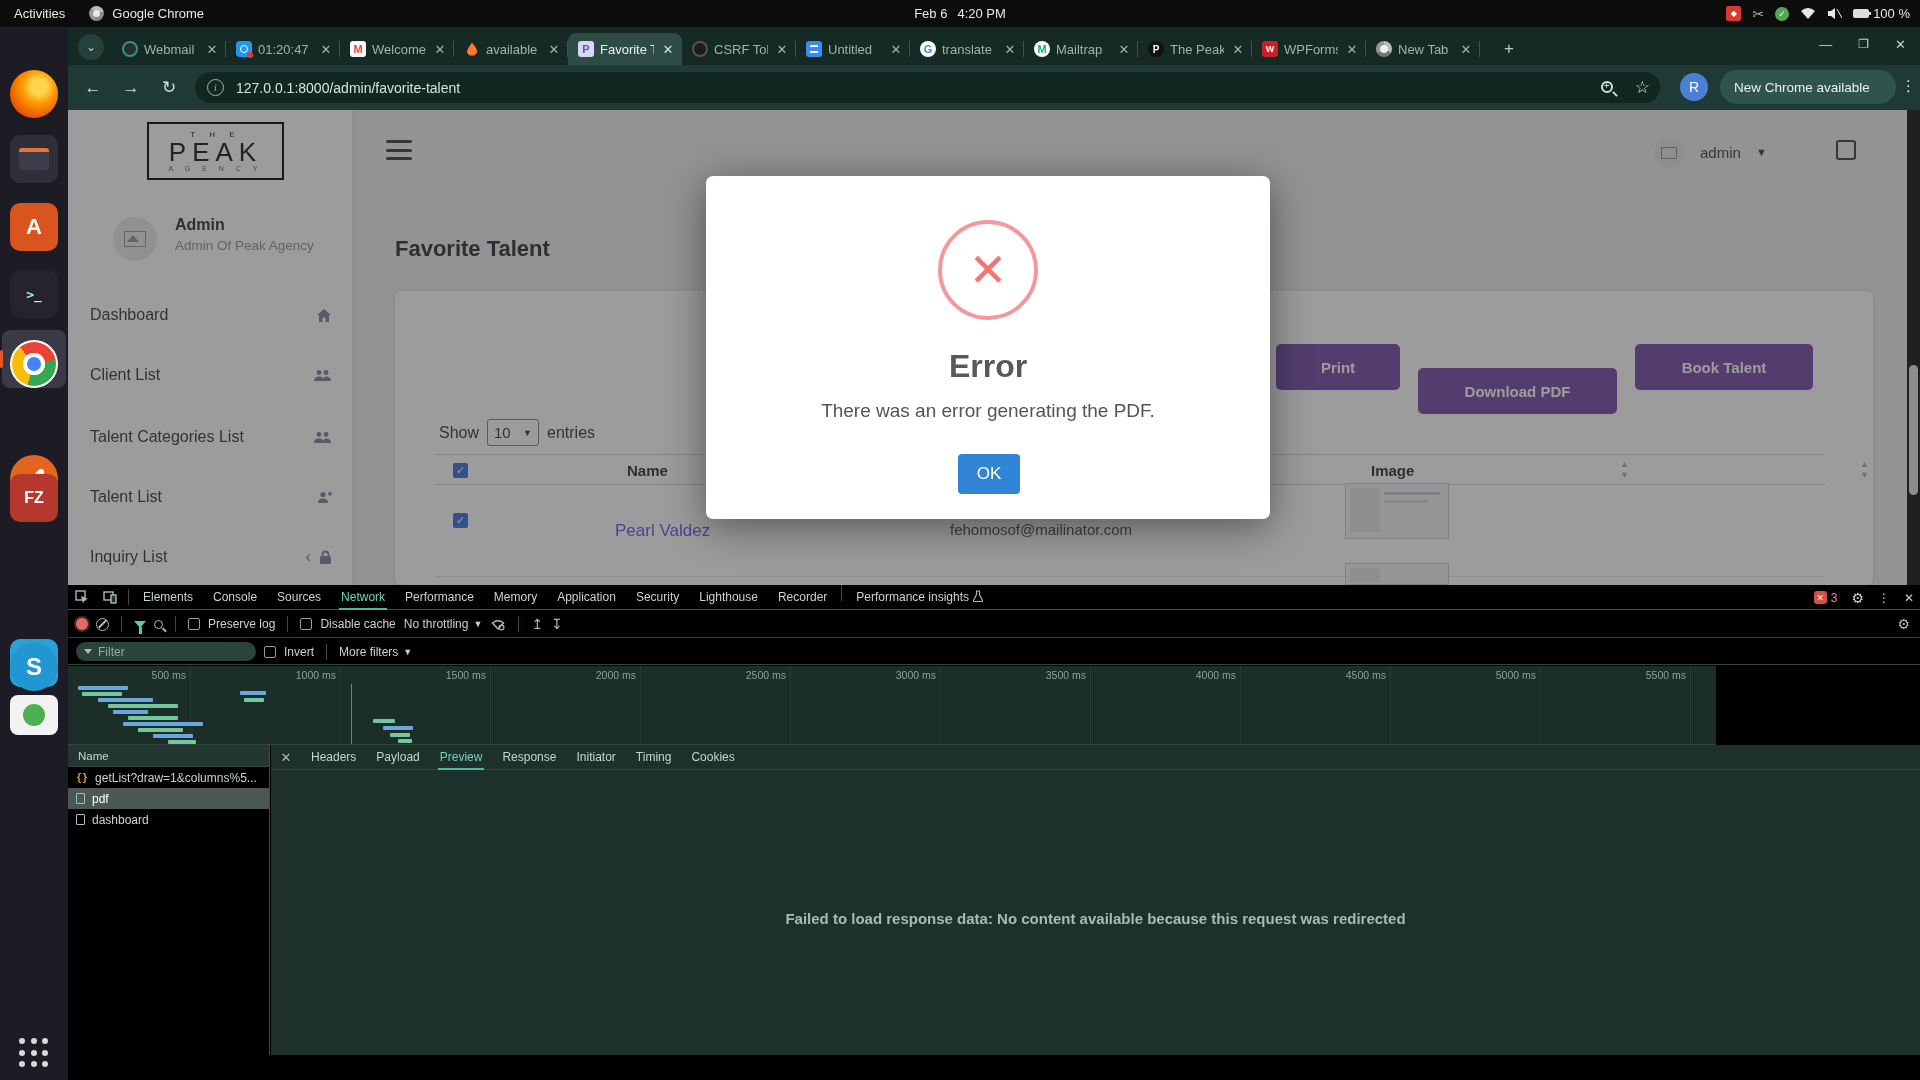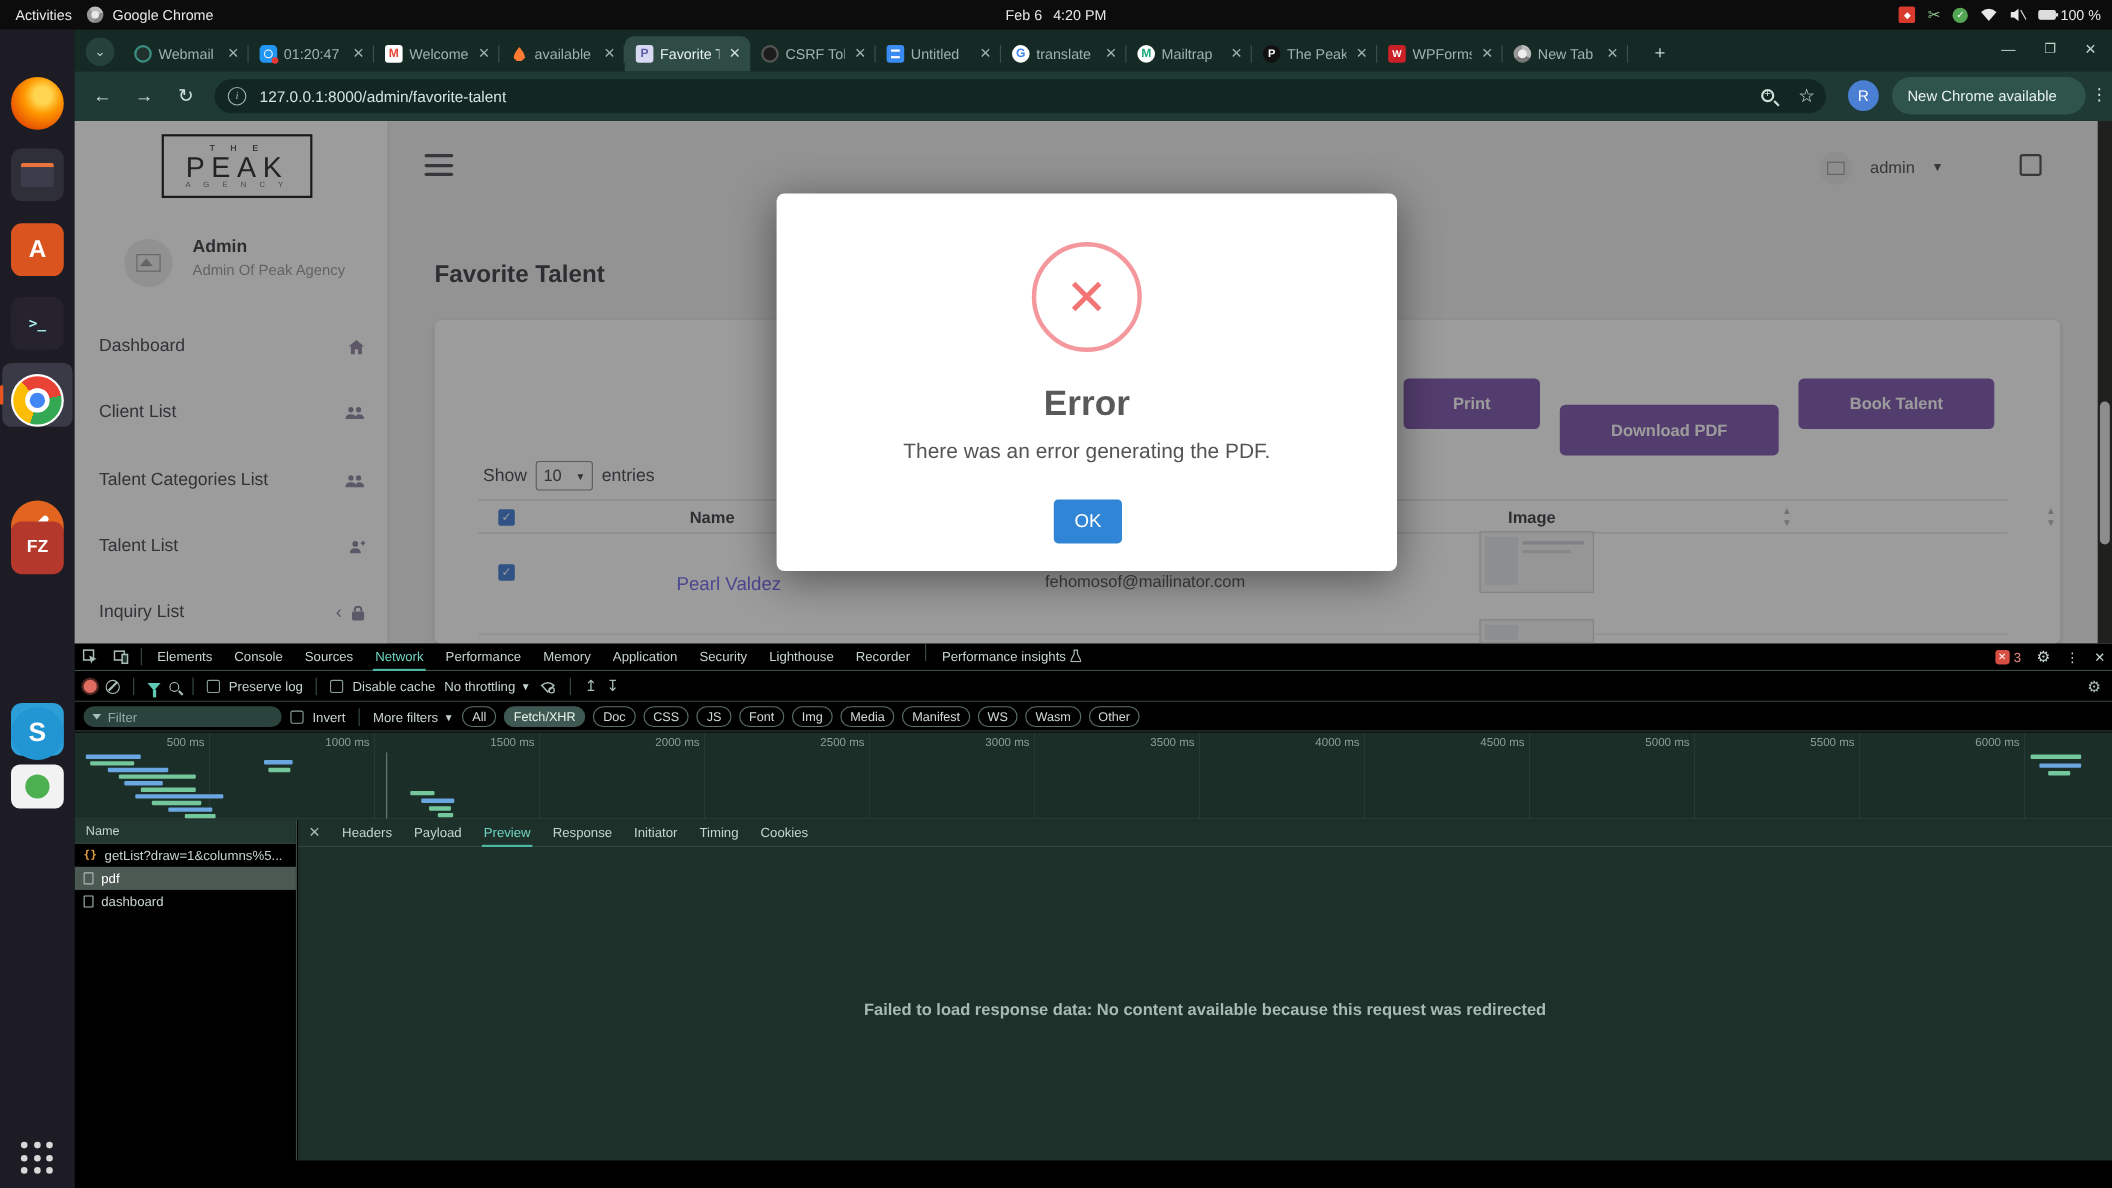--- a/index.html
+++ b/index.html
@@ -2,21 +2,21 @@
 <html><head>
 <meta charset="utf-8">
 <style>
   * { margin:0; padding:0; box-sizing:border-box; }
   html,body { width:1920px; height:1080px; overflow:hidden; background:#000; }
   body { font-family:"Liberation Sans","DejaVu Sans",sans-serif; }
   #root { position:relative; width:1920px; height:1080px; background:#122521; }
 
   
   #topbar { position:absolute; left:0; top:0; width:1920px; height:27px; background:#0c0c0c; color:#e8e8e8; display:flex; align-items:center; font-size:13px; }
-  .tb-left { display:flex; gap:14px; padding-left:14px; width:700px; }
+  .tb-left { display:flex; gap:24px; padding-left:14px; width:700px; }
   .tb-app { display:flex; align-items:center; gap:8px; }
   .tb-chrome-ico { width:15px; height:15px; border-radius:50%; background:conic-gradient(from -45deg,#bbb 0 33%,#888 33% 66%,#999 66% 100%); position:relative; }
   .tb-chrome-ico::after{ content:""; position:absolute; left:4px; top:4px; width:7px; height:7px; border-radius:50%; background:#e8e8e8; }
   .tb-center { position:absolute; left:960px; transform:translateX(-50%); display:flex; gap:10px; font-size:13px; }
   .tb-right { position:absolute; right:10px; display:flex; align-items:center; gap:11px; }
   .tray-rec { width:15px; height:15px; background:#d83a2e; border-radius:2px; color:#fff; font-size:8px; display:flex; align-items:center; justify-content:center; }
   .tray-sci { color:#8fc98f; font-size:14px; }
   .tray-chk { width:14px; height:14px; border-radius:50%; background:#53a653; color:#fff; font-size:9px; display:flex; align-items:center; justify-content:center; }
   .batt { display:flex; align-items:center; gap:4px; }
   .batt-body { width:16px; height:9px; border:1px solid #ddd; border-radius:2px; position:relative; background:#ddd; }
@@ -158,21 +158,21 @@
   .ud-arrow { font-size:14px; color:#a9bcb6; font-family:"DejaVu Sans",sans-serif; }
   .dt-gear-right { position:absolute; right:10px; color:#a9bcb6; font-size:14px; }
 
   #dt-filterrow { position:absolute; left:0; top:54px; width:1852px; height:26px; border-bottom:1px solid #32453f; display:flex; align-items:center; gap:8px; padding:0 8px; }
   .filter-input { width:180px; height:19px; background:#2a443d; border-radius:10px; display:flex; align-items:center; gap:6px; padding:0 8px; color:#93a8a2; }
   .filter-funnel { width:0; height:0; border-left:4px solid transparent; border-right:4px solid transparent; border-top:5px solid #a9bcb6; }
   .pill { height:19px; padding:0 8px; border:1px solid #5b6f69; border-radius:10px; display:flex; align-items:center; color:#cfdbd7; font-size:11.5px; white-space:nowrap; }
   .pill.active { background:#3e5952; border-color:#3e5952; color:#e8f2ee; }
   .morefilters { display:flex; align-items:center; gap:5px; color:#c6d4d0; }
 
-  #dt-timeline { position:absolute; left:0; top:81px; width:1852px; height:79px; background:#1b2e28; border-bottom:1px solid #32453f; overflow:hidden; }
+  #dt-timeline { position:absolute; left:0; top:81px; width:1648px; height:79px; background:#1b2e28; border-bottom:1px solid #32453f; overflow:hidden; }
   .tl-tick { position:absolute; top:3px; font-size:10.5px; color:#8aa09a; transform:translateX(-100%); padding-right:4px; white-space:nowrap; }
   .tl-grid { position:absolute; top:0; width:1px; height:79px; background:rgba(255,255,255,.06); }
   .tl-bar { position:absolute; height:4px; border-radius:1px; }
   .tl-vline { position:absolute; top:18px; width:1px; height:61px; background:#c7d2ce; opacity:.5; }
 
   #dt-requests { position:absolute; left:0; top:160px; width:202px; height:310px; border-right:1px solid #3a4e48; }
   .req-head { height:22px; display:flex; align-items:center; padding:0 10px; border-bottom:1px solid #32453f; background:#22372f; font-size:11.5px; }
   .req-row { height:21px; display:flex; align-items:center; gap:7px; padding:0 8px; font-size:12px; white-space:nowrap; overflow:hidden; }
   .req-row.selected { background:#4c5953; color:#fff; }
   .req-ico-xhr { color:#e8a33d; font-size:10px; font-weight:bold; font-family:"DejaVu Sans Mono",monospace; }
@@ -594,34 +594,20 @@
         <span class="filter-funnel"></span>
         <span>Filter</span>
       </span>
       <span class="dt-cb"></span>
       <span class="dt-label">Invert</span>
       <span class="dt-sep"></span>
       <span class="morefilters">
         <span>More filters</span>
           <span style="font-size:9px">▼</span>
       </span>
-      <span id="dt-pills" style="display:flex; gap:7px">
-          <span class="pill">All</span>
-          <span class="pill active">Fetch/XHR</span>
-          <span class="pill">Doc</span>
-          <span class="pill">CSS</span>
-          <span class="pill">JS</span>
-          <span class="pill">Font</span>
-          <span class="pill">Img</span>
-          <span class="pill">Media</span>
-          <span class="pill">Manifest</span>
-          <span class="pill">WS</span>
-          <span class="pill">Wasm</span>
-          <span class="pill">Other</span>
-        </span>
     </div>
 
     <div id="dt-timeline">
         <span class="tl-grid" style="left: 122px;"></span>
         <span class="tl-tick" style="left: 122px;">500 ms</span>
         <span class="tl-grid" style="left: 272px;"></span>
         <span class="tl-tick" style="left: 272px;">1000 ms</span>
         <span class="tl-grid" style="left: 422px;"></span>
         <span class="tl-tick" style="left: 422px;">1500 ms</span>
         <span class="tl-grid" style="left: 572px;"></span>

